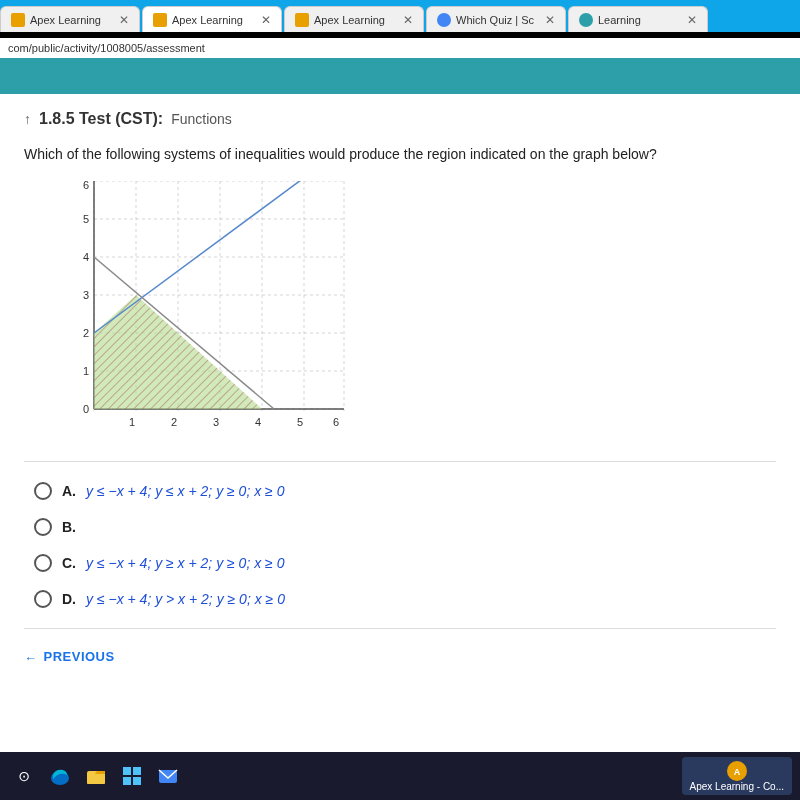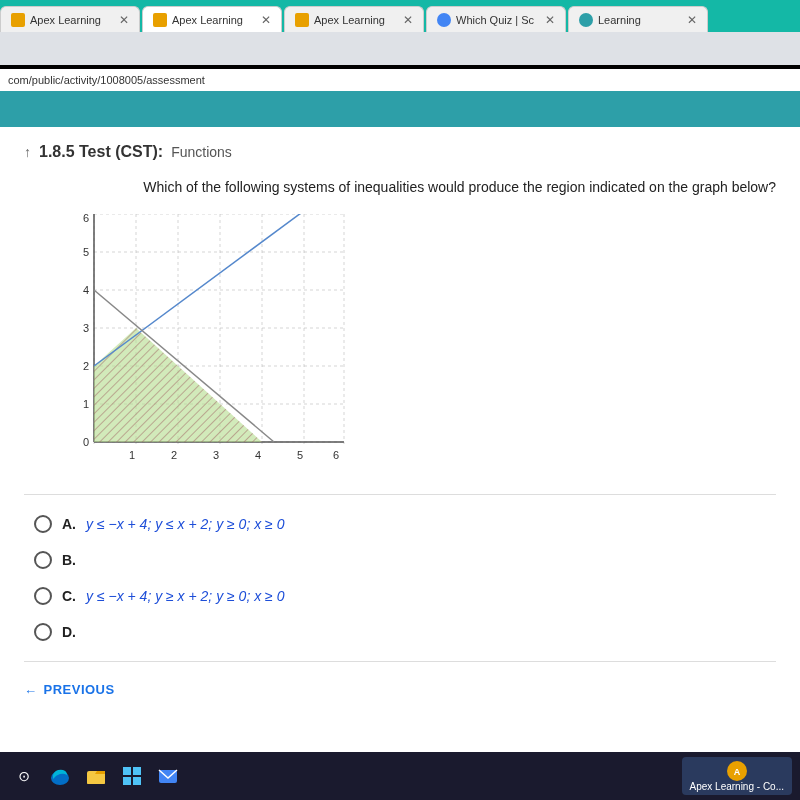--- a/index.html
+++ b/index.html
@@ -13,21 +13,21 @@
 
     
     .browser-chrome {
       background: #dee1e6;
       width: 100%;
     }
 
     .tab-bar {
       display: flex;
       align-items: flex-end;
-      background: #14b8a6;
+      background: #0ea5e9;
       padding-top: 0;
       height: 32px;
     }
 
     .tab {
       display: flex;
       align-items: center;
       padding: 0 10px;
       height: 26px;
       background: #f0f0f0;
@@ -70,22 +70,21 @@
     }
 
     .address-bar {
       background: #ffffff;
       padding: 3px 8px;
       font-size: 11px;
       color: #333;
       display: flex;
       align-items: center;
       height: 26px;
-      border-top: 4px solid #000000;
-      margin-top: 33px;
+      border-top: 6px solid #000000;
     }
 
     
     .apex-header-bar {
       background: #2d9fa8;
       height: 36px;
       width: 100%;
     }
 
     
@@ -119,21 +118,20 @@
     .test-subtitle {
       font-size: 14px;
       color: #555;
     }
 
     .question-text {
       font-size: 14px;
       color: #222;
       line-height: 1.5;
       margin-bottom: 16px;
-      text-align: right;
     }
 
     
     .graph-container {
       margin: 16px 0 16px 40px;
       position: relative;
       width: 290px;
       height: 260px;
     }
 
@@ -415,20 +413,21 @@
 
     <div class="answer-choice">
       <div class="radio-circle"></div>
       <span class="choice-label">C.</span>
       <span class="choice-text math-text">y ≤ −x + 4; y ≥ x + 2; y ≥ 0; x ≥ 0</span>
     </div>
 
     <div class="answer-choice">
       <div class="radio-circle"></div>
       <span class="choice-label">D.</span>
+      <span class="choice-text math-text">y ≤ −x + 4; y &gt; x + 2; y ≥ 0; x ≥ 0</span>
     </div>
 
   </div>
 
   <hr class="divider">
 
   <div class="prev-button">
     <span>←</span>
     <span>PREVIOUS</span>
   </div>

